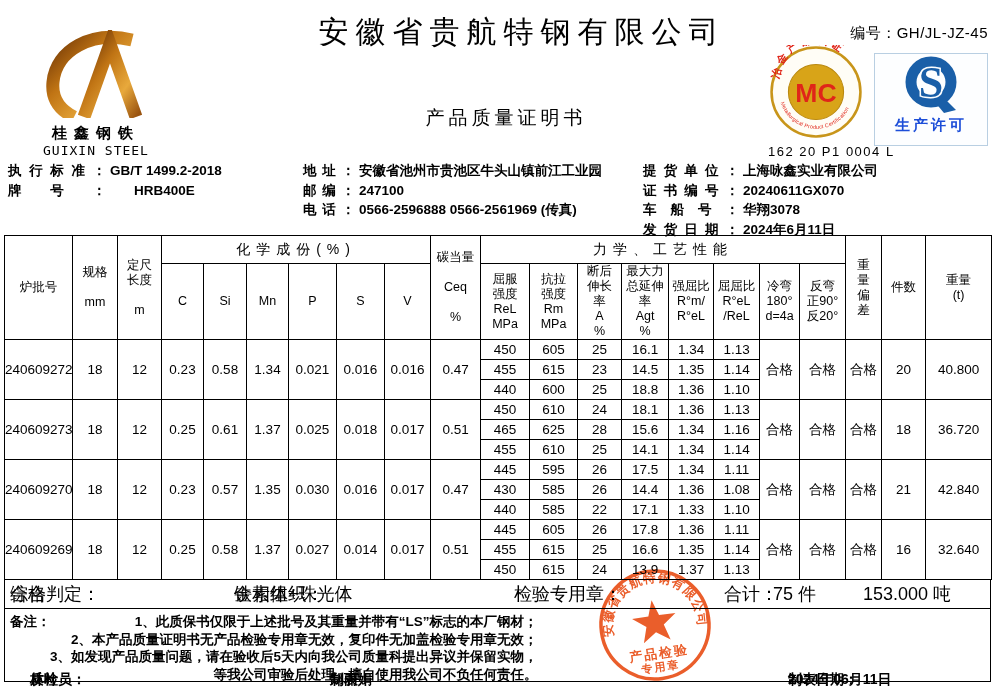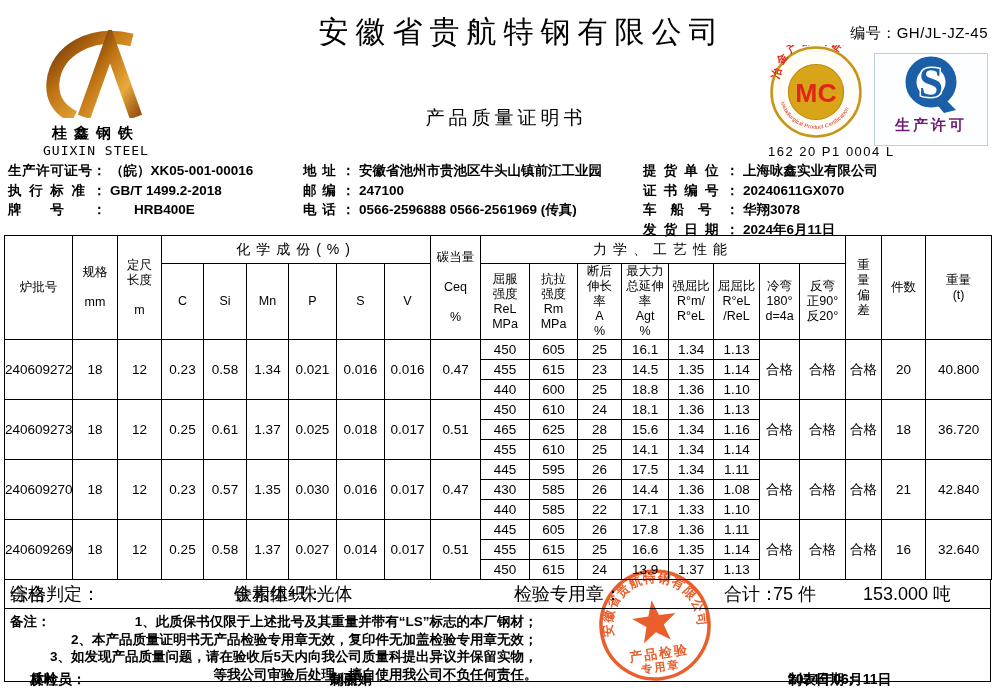--- a/index.html
+++ b/index.html
@@ -16,21 +16,21 @@
   .doc-no{position:absolute;right:8px;top:24px;font-size:15px;letter-spacing:.5px;white-space:nowrap;margin-left:9px;}
 
   .logo-block{position:absolute;left:38px;top:30px;width:116px;text-align:center;}
   .logo-cn{margin-top:2px;font-size:15px;font-weight:bold;letter-spacing:7px;white-space:nowrap;}
   .logo-en{font-family:"DejaVu Sans Mono","Liberation Mono",monospace;font-size:13px;letter-spacing:1px;white-space:nowrap;}
 
   .mc-block{position:absolute;left:768px;top:45px;width:96px;text-align:center;}
   .mc-code{margin-top:1px;font-size:13px;letter-spacing:1.5px;white-space:nowrap;}
   .sq-block{position:absolute;left:874px;top:53px;width:112px;height:91px;
             border:1px solid #b9cfe2;background:#fdfeff;text-align:center;}
-  .sq-label{font-size:15px;font-weight:bold;letter-spacing:3px;color:#701a75;margin-top:-4px;white-space:nowrap;}
+  .sq-label{font-size:15px;font-weight:bold;letter-spacing:3px;color:#1d4ed8;margin-top:-4px;white-space:nowrap;}
 
   
   .info{position:absolute;top:161px;left:0;width:996px;font-size:13.5px;font-weight:600;}
   .info .line{height:19.5px;line-height:19.5px;white-space:nowrap;}
   .ic1{position:absolute;left:8px;top:0;}
   .ic2{position:absolute;left:303px;top:0;}
   .ic3{position:absolute;left:643px;top:0;}
   .lbl{display:inline-block;text-align:justify;text-align-last:justify;vertical-align:top;}
   .w98{width:98px;} .w52{width:52px;} .w96{width:96px;}
   .val{padding-left:4px;}
@@ -112,21 +112,20 @@
     <svg width="104" height="62" viewBox="0 0 104 62">
       <circle cx="52" cy="28" r="20" stroke="#1a5fa8" stroke-width="11" fill="none"></circle>
       <path d="M62,41 L77,56 L65,59 L55,47 Z" fill="#1a5fa8"></path>
       <text x="52" y="43" text-anchor="middle" font-size="44" font-weight="bold" font-family="Liberation Serif, DejaVu Serif, serif" fill="#1a5fa8" stroke="#fdfeff" stroke-width="3" paint-order="stroke">S</text>
     </svg>
     <div class="sq-label">生产许可</div>
   </div>
 
   <div class="info">
     <div class="ic1">
-      <div class="line"><span class="lbl w98">生产许可证号：</span><span class="val">（皖）XK05-001-00016</span></div>
       <div class="line"><span class="lbl w98">执行标准：</span><span class="val">GB/T 1499.2-2018</span></div>
       <div class="line"><span class="lbl w98">牌号：</span><span class="val ind">HRB400E</span></div>
     </div>
     <div class="ic2">
       <div class="line"><span class="lbl w52">地址：</span><span class="val">安徽省池州市贵池区牛头山镇前江工业园</span></div>
       <div class="line"><span class="lbl w52">邮编：</span><span class="val">247100</span></div>
       <div class="line"><span class="lbl w52">电话：</span><span class="val">0566-2596888  0566-2561969 (传真)</span></div>
     </div>
     <div class="ic3">
       <div class="line"><span class="lbl w96">提货单位：</span><span class="val">上海咏鑫实业有限公司</span></div>

